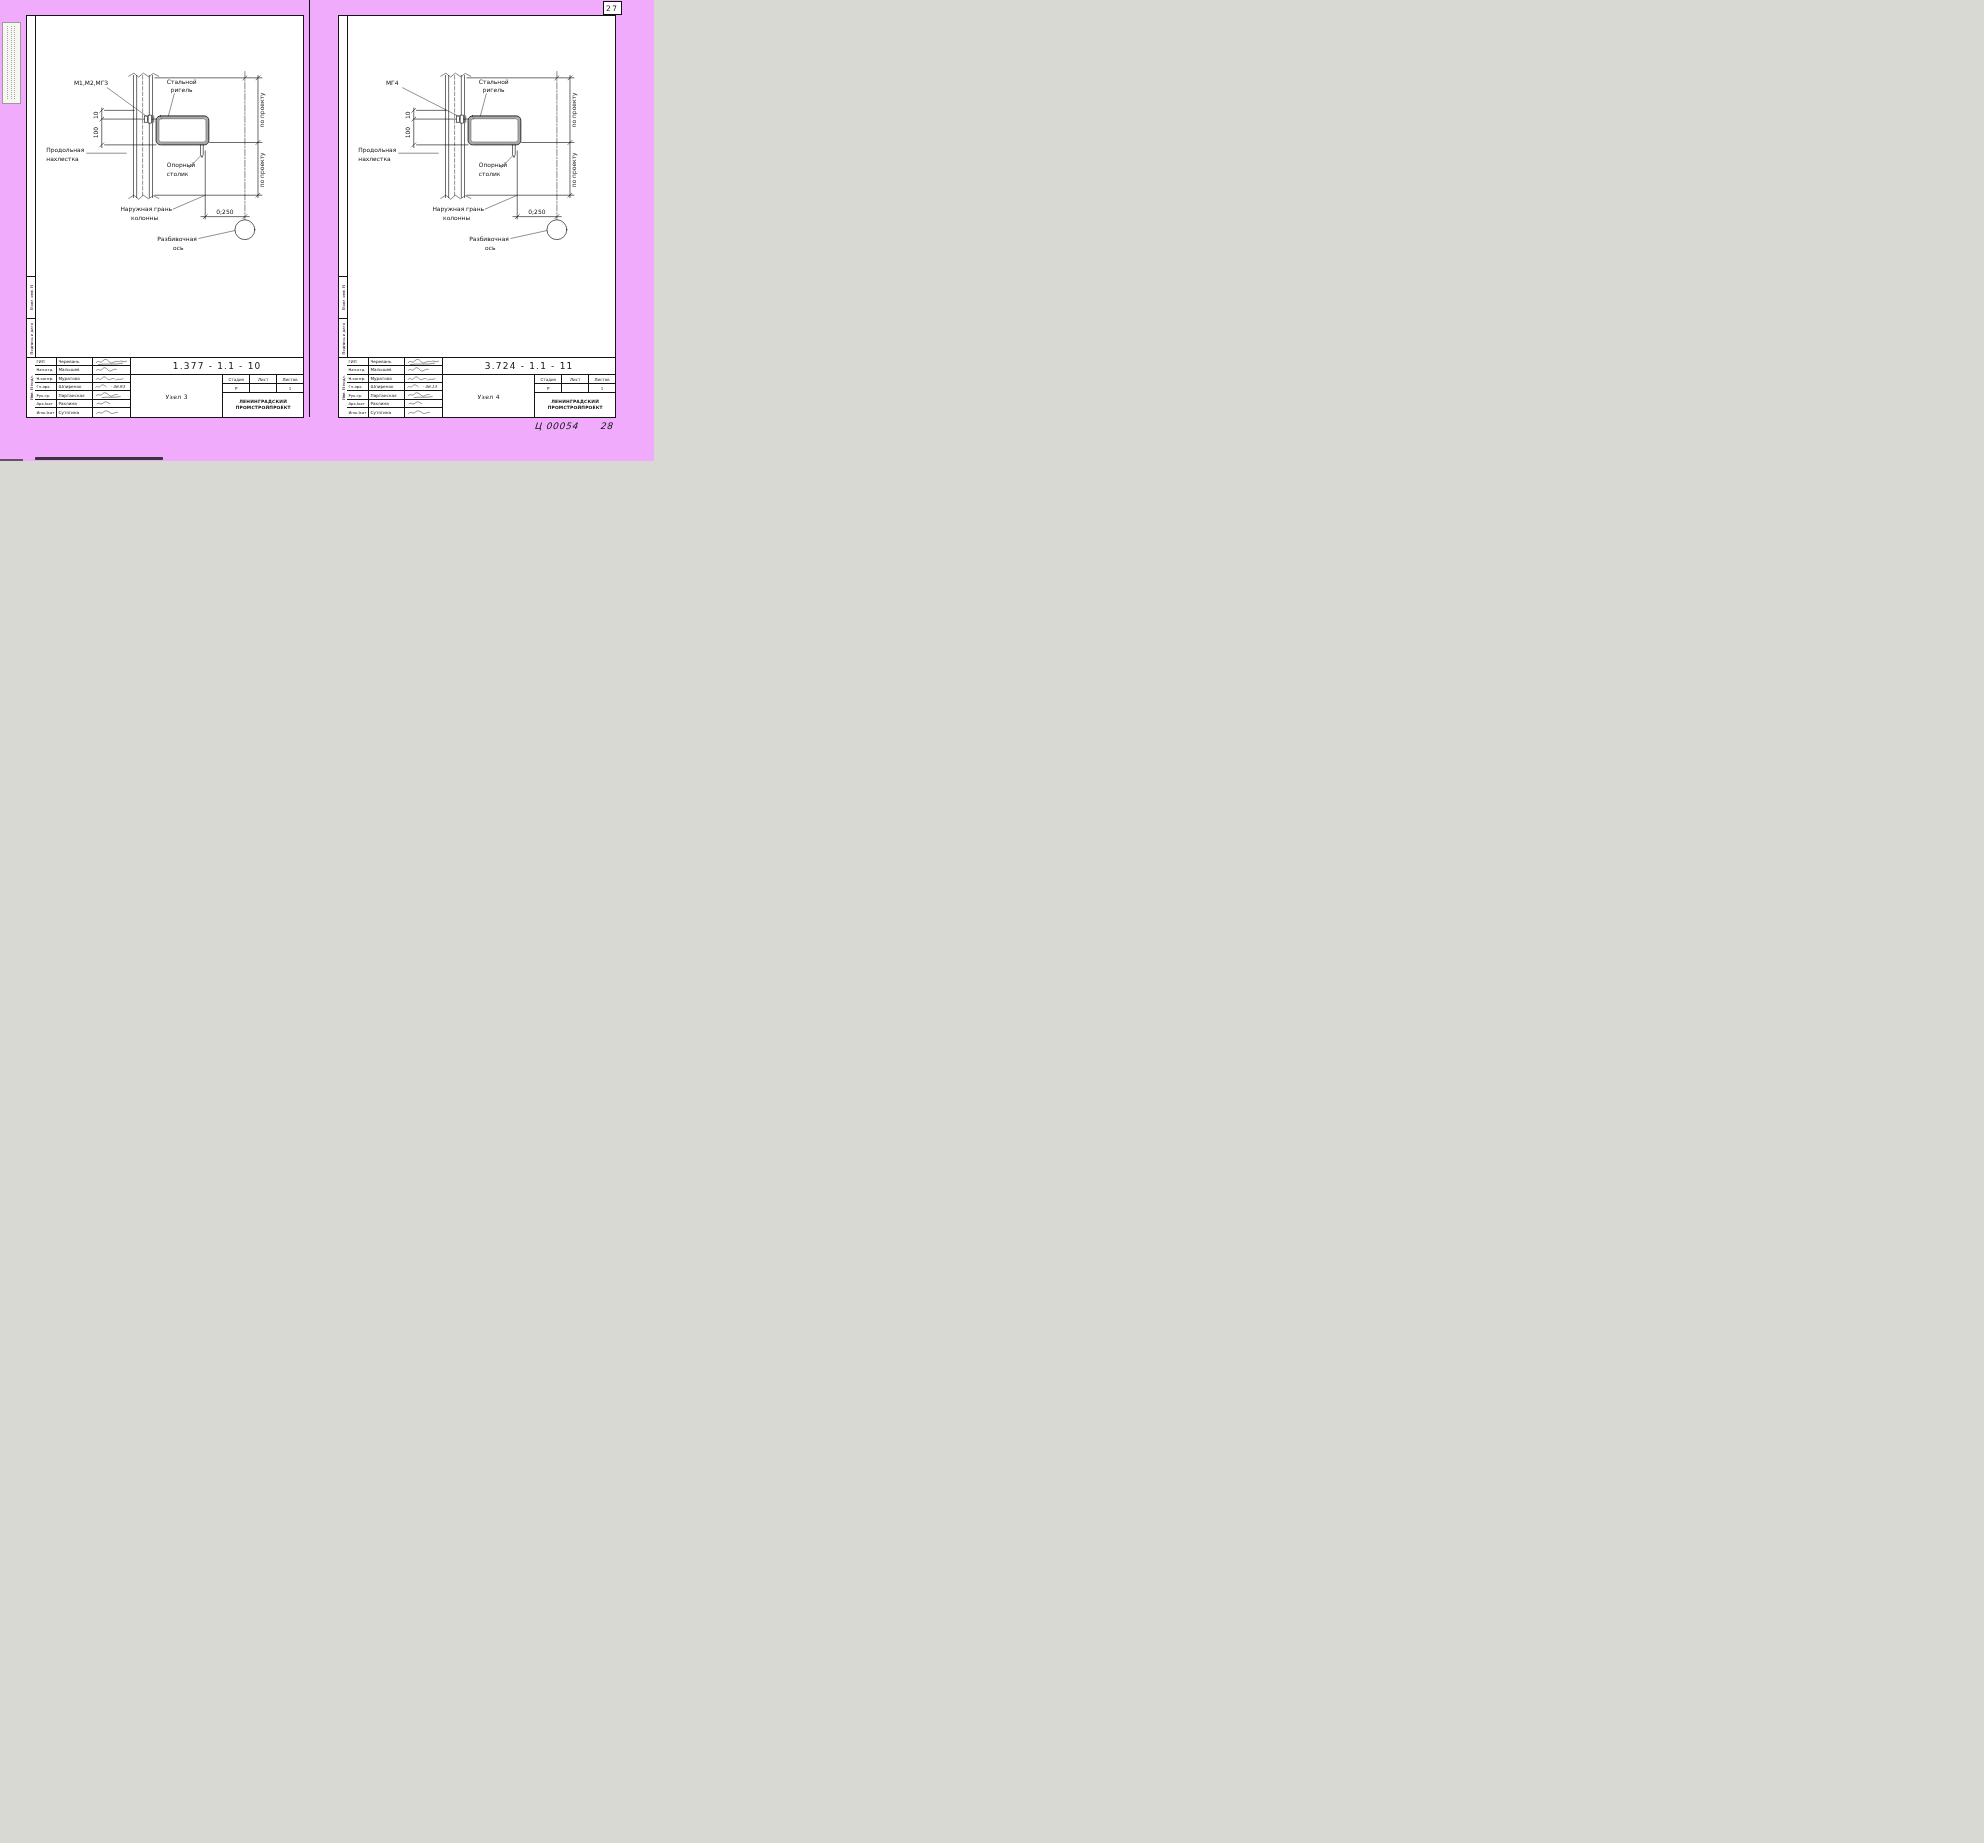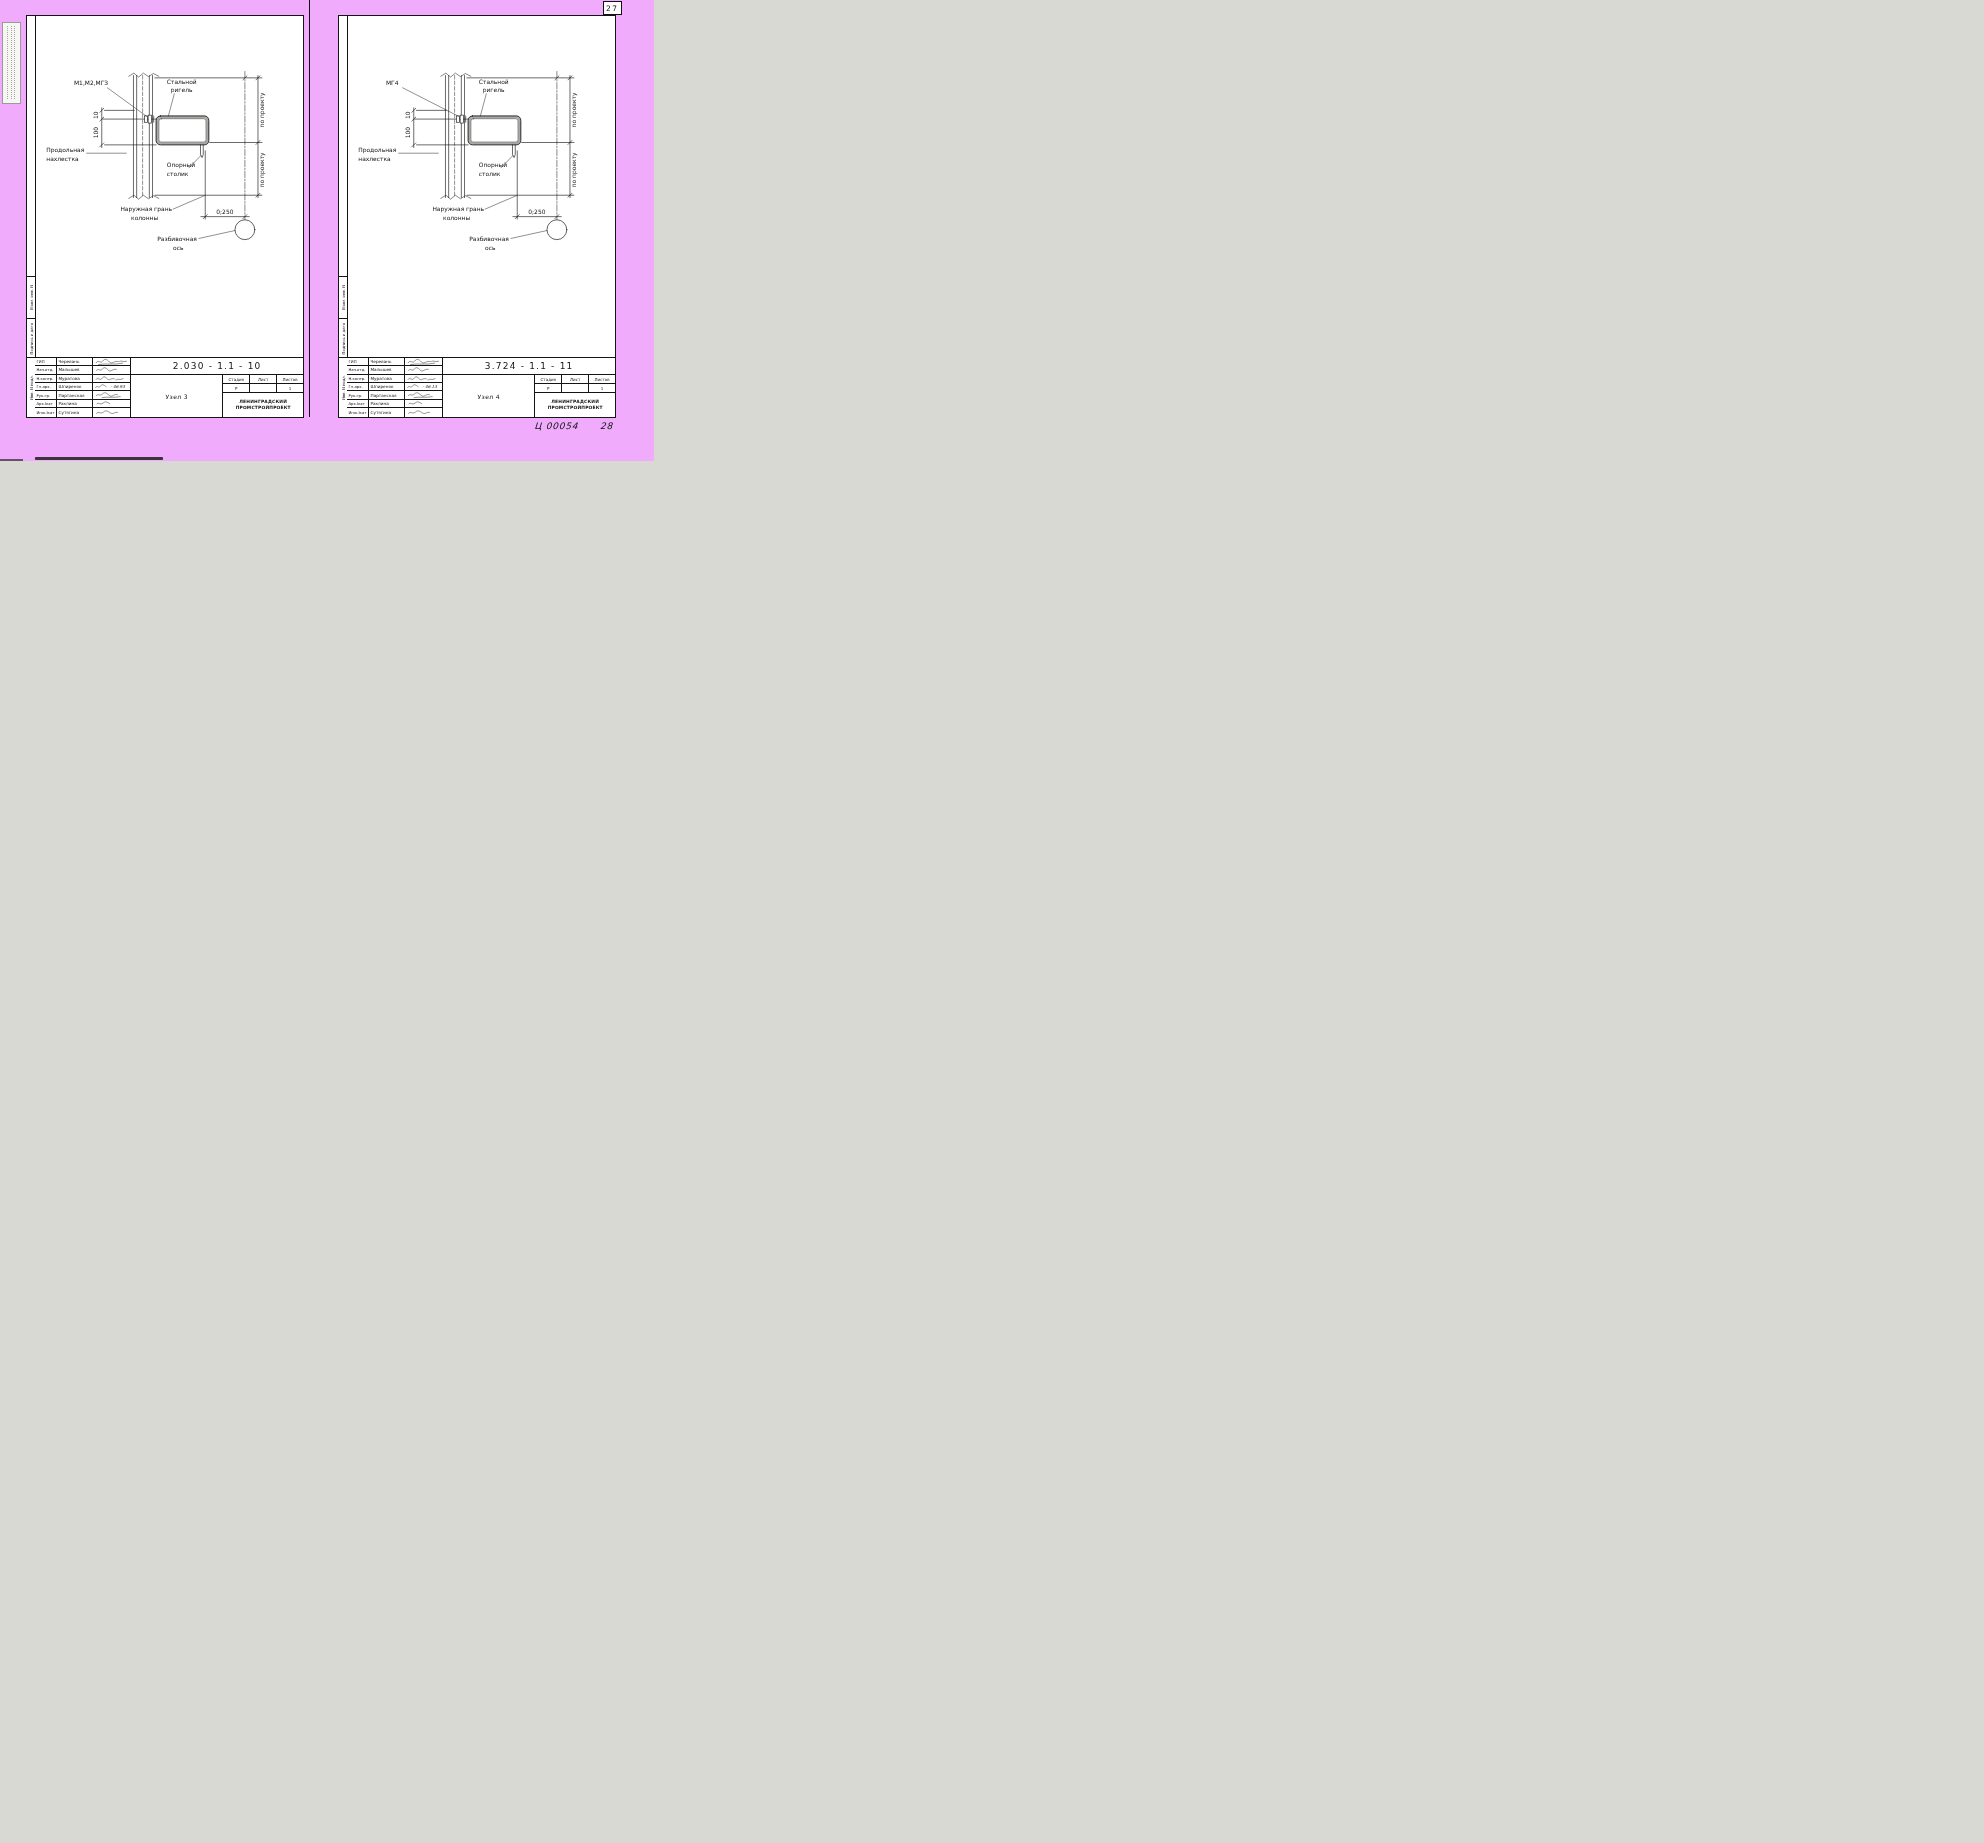--- a/index.html
+++ b/index.html
@@ -234,21 +234,21 @@
         <div class="cell role">Инж.Iкат</div>
         <div class="cell nm">Сутягина</div>
         <div class="cell sig">
           <svg width="36" height="7.5" viewBox="0 0 92 19">
               <path class="sigpath" d="M6,12 C11,4 17,14 24,8 S34,5 42,10 S53,6 61,9"></path>
             </svg>
         </div>
       </div>
 
       <div class="tb-right">
-        <div class="doc-row">2.030 - 1.1 - 10</div>
+        <div class="doc-row">1.377 - 1.1 - 10</div>
         <div class="tb-lower">
           <div class="node-cell">Узел 3</div>
           <div class="tb-rr">
             <div class="stage-row">
               <div>Стадия</div>
               <div>Лист</div>
               <div>Листов</div>
             </div>
             <div class="stage-row">
               <div>Р</div>

